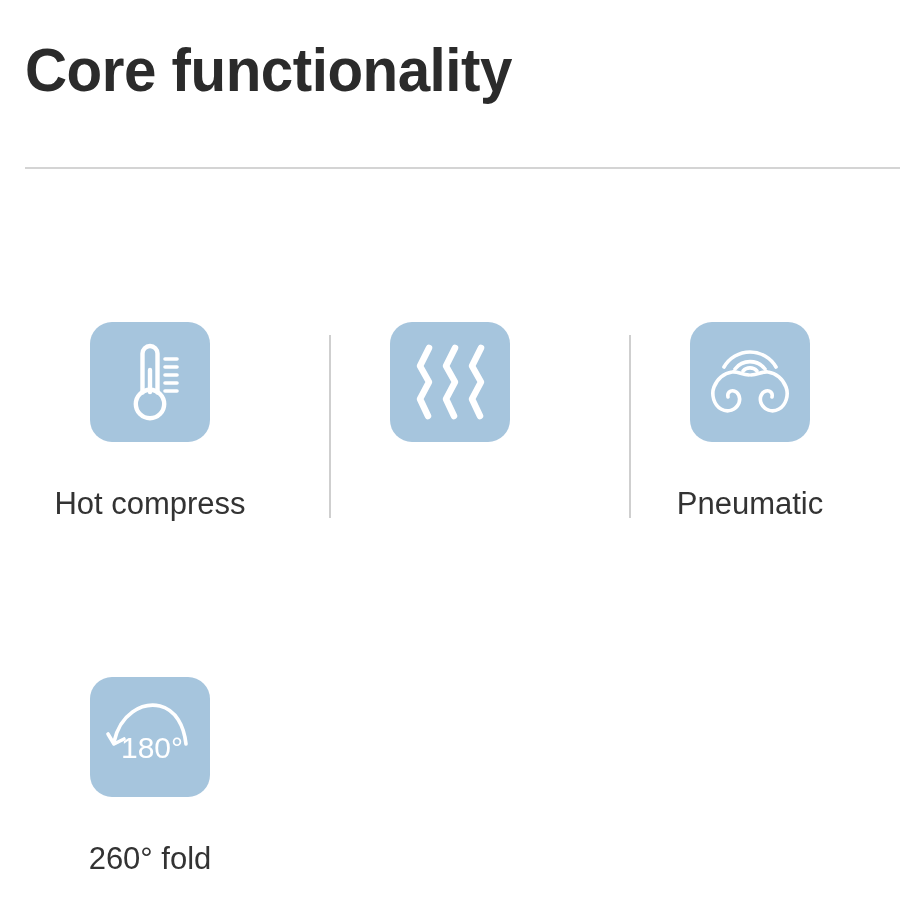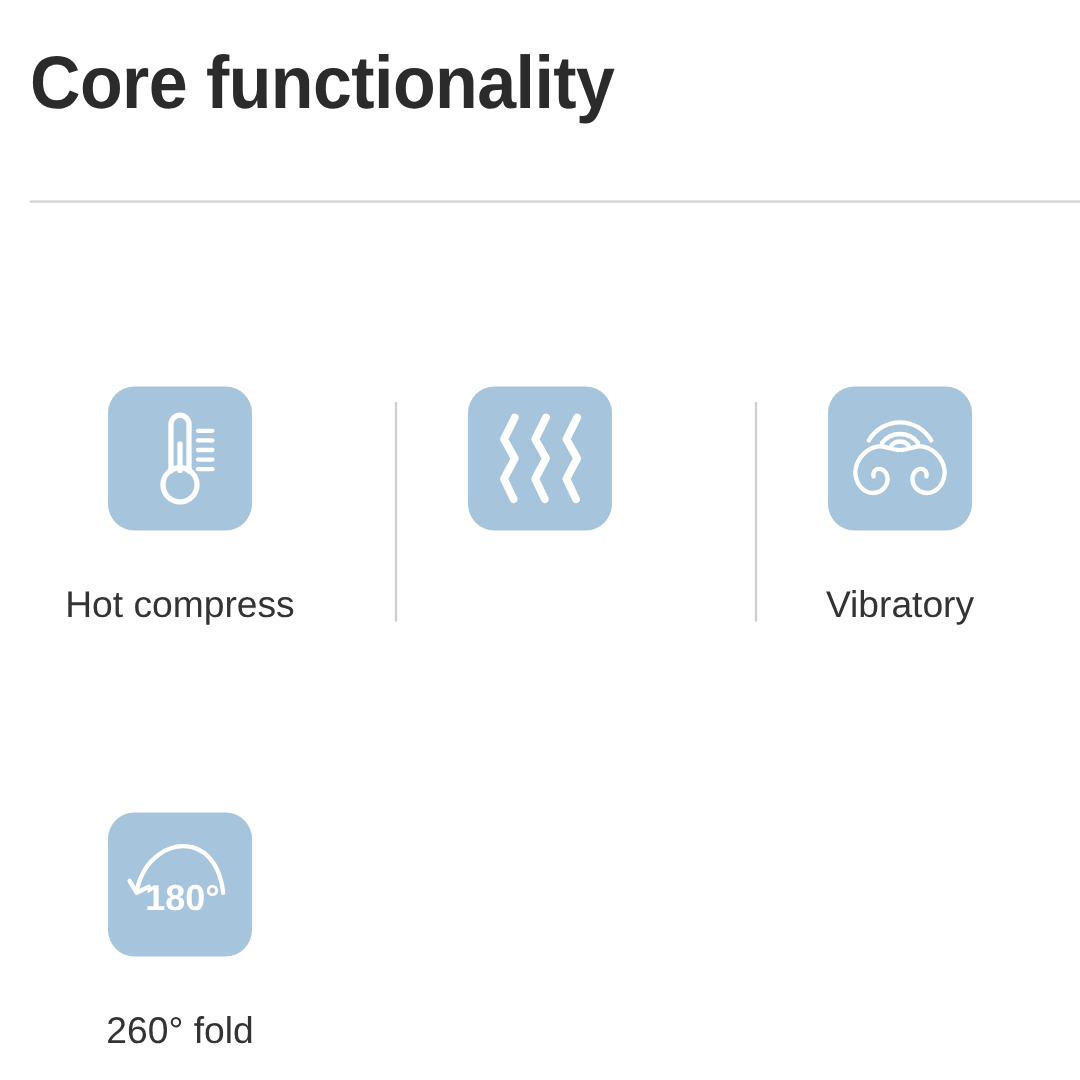--- a/index.html
+++ b/index.html
@@ -77,21 +77,20 @@
 
   .tile {
     width: 120px;
     height: 120px;
     border-radius: 22px;
     background: #a6c5dd;
     display: flex;
     align-items: center;
     justify-content: center;
     margin-top: 22px;
-    font-weight: bold;
   }
   .tile svg { display: block; }
 
   .cell-label {
     margin-top: 44px;
     font-size: 31px;
     line-height: 36px;
     font-weight: 400;
     color: #333333;
     white-space: nowrap;
@@ -163,21 +162,21 @@
               <path d="M43 30
                        C50 30 54 26 60 27
                        C68 28 75 34 78 42
                        C81 50 78 60 71 64
                        C64 68 56 65 53 58
                        C51 52 54 47 58 46
                        C62 45 65 48 64 52"></path>
             </g>
           </svg>
         </div>
-        <div class="cell-label">Vibratory</div>
+        <div class="cell-label">Pneumatic</div>
       </div>
 
     </div>
 
     <div class="row">
 
 
       <div class="cell">
         <div class="divider-v"></div>
         <div class="tile">

